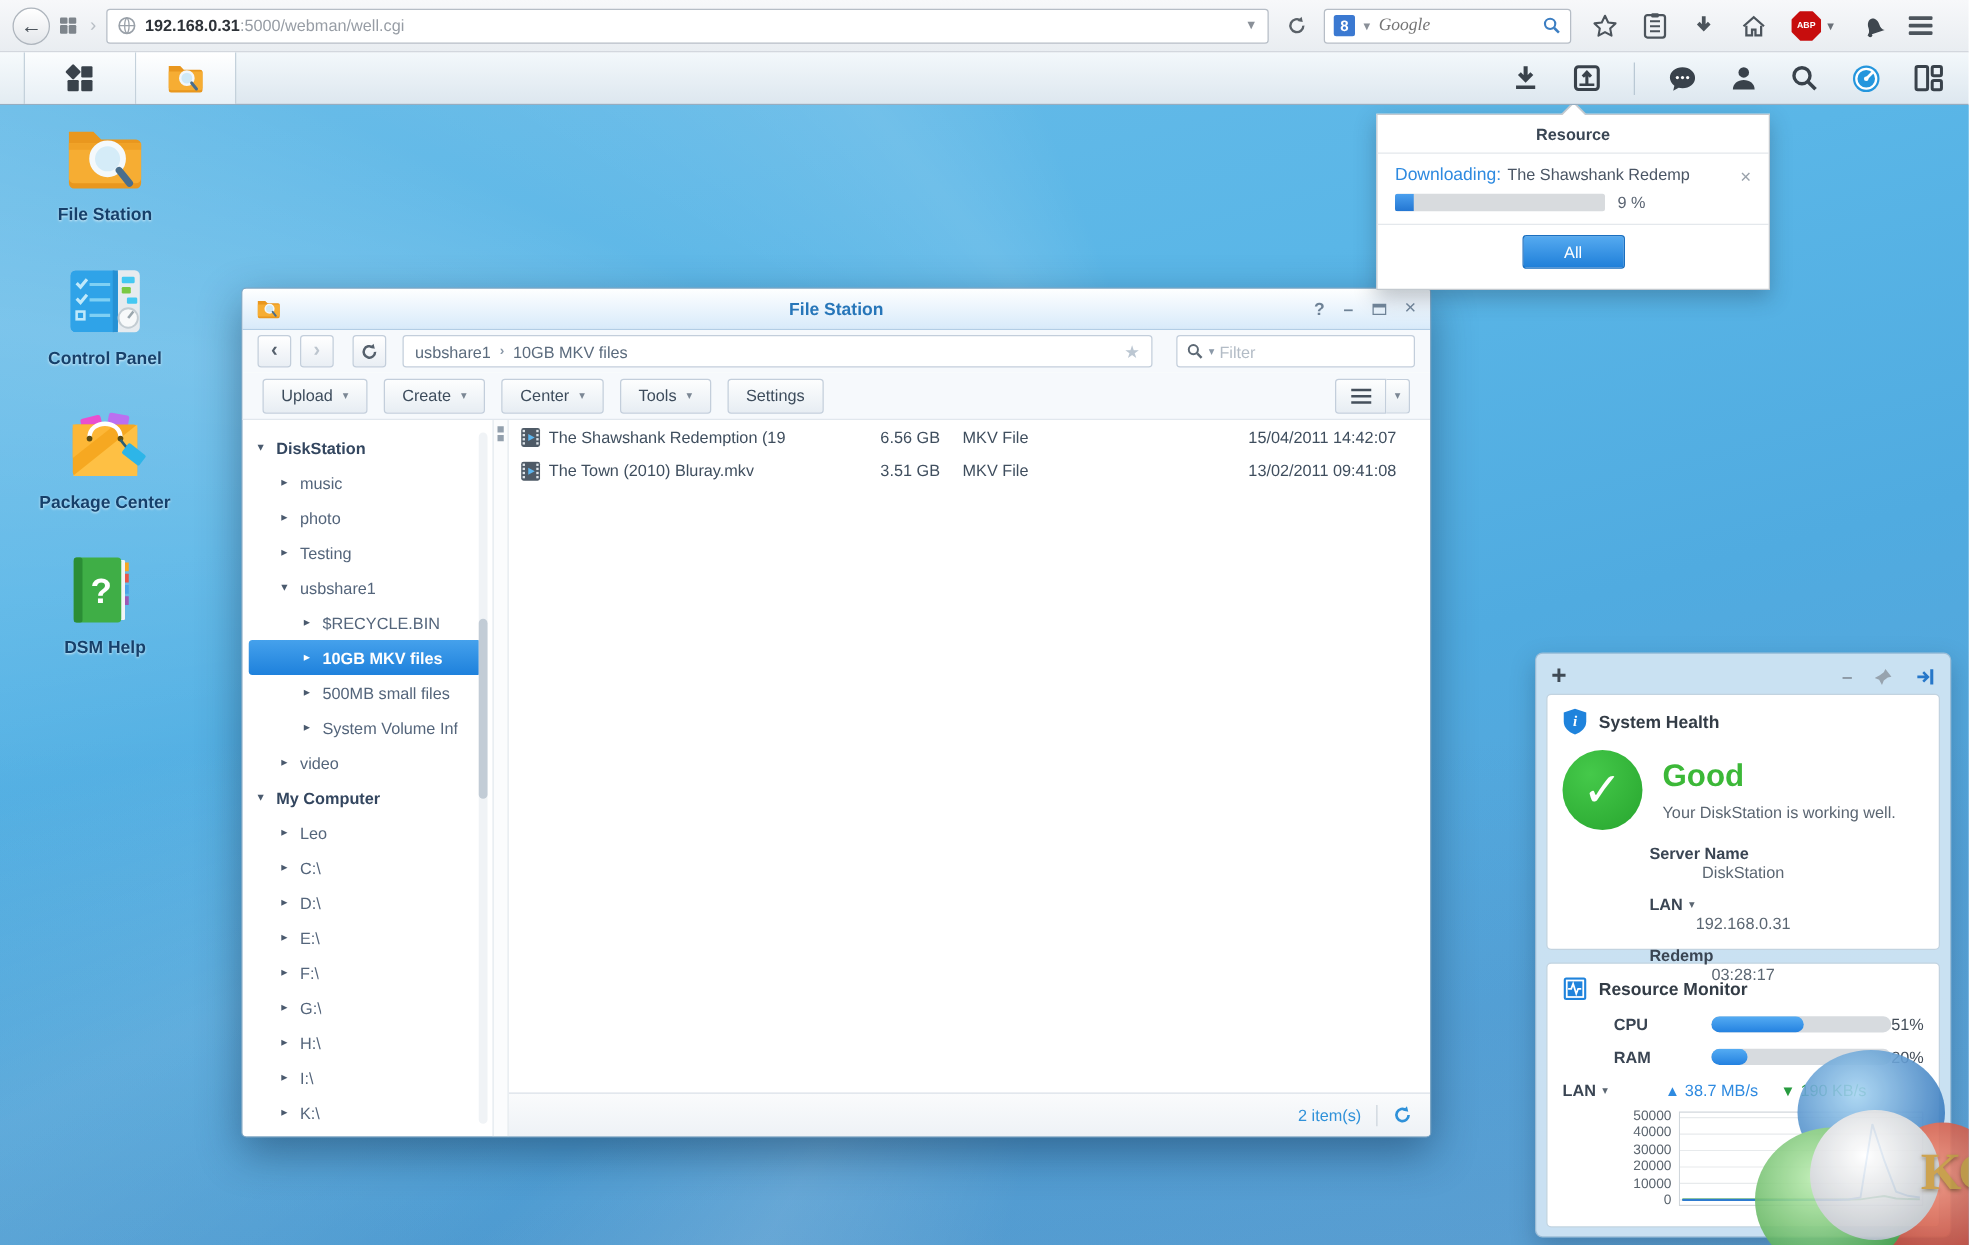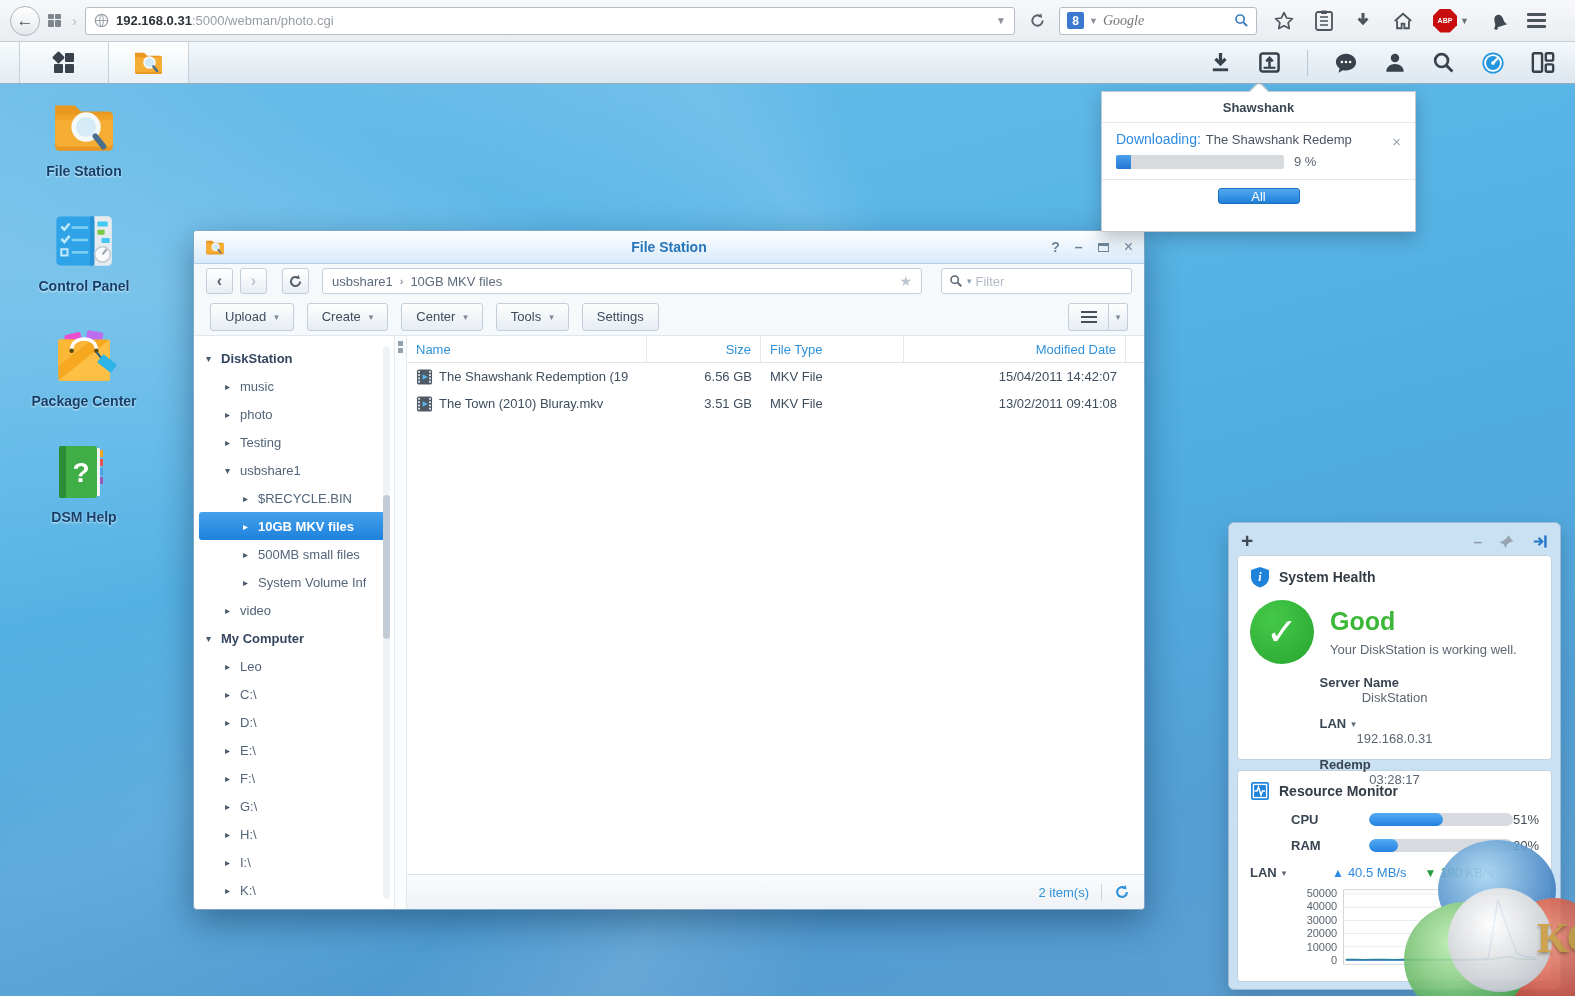--- a/index.html
+++ b/index.html
@@ -76,21 +76,21 @@
   .dpop .body { padding:8px 14px 10px; border-bottom:1px solid #e4e8ec; position:relative; }
   .dpop .line1 { display:flex; align-items:flex-end; gap:5px; font-size:13px; }
   .dpop .dl { color:#2e8ae0; font-size:14px; }
   .dpop .fn { color:#4a5564; white-space:nowrap; overflow:hidden; flex:1; }
   .dpop .x { color:#9aa2ab; font-size:15px; line-height:10px; }
   .dpop .prow { display:flex; align-items:center; gap:10px; margin-top:7px; }
   .dpop .ptrack { width:168px; height:14px; background:#d8dbde; border-radius:2px; overflow:hidden; }
   .dpop .pfill { height:100%; background:linear-gradient(#4ba0ef,#2376d2); }
   .dpop .pct { color:#5a6472; font-size:13px; }
   .dpop .foot { display:flex; justify-content:center; padding:8px 0; }
-  .dpop .allbtn { width:82px; height:16px; background:linear-gradient(#55aaf0,#1f7fd9); border:1px solid #1a6fc0;
+  .dpop .allbtn { width:82px; height:27px; background:linear-gradient(#55aaf0,#1f7fd9); border:1px solid #1a6fc0;
                   border-radius:3px; color:#fff; font-size:13px; display:flex; align-items:center; justify-content:center; }
 
   
   .win { position:absolute; left:193px; top:146px; width:952px; height:680px; background:#fff;
          border:1px solid #7fa6c4; border-radius:4px; box-shadow:0 12px 34px rgba(10,40,70,.45);
          display:flex; flex-direction:column; overflow:hidden; }
   .wtitle { height:33px; flex:0 0 auto; background:linear-gradient(#feffff,#d8eafa); border-bottom:1px solid #b2cde5;
             display:flex; align-items:center; padding:0 11px; position:relative; }
   .wtitle .t { position:absolute; left:0; right:0; text-align:center; color:#2776b9; font-weight:bold; font-size:14px; }
   .wctrl { margin-left:auto; display:flex; gap:15px; align-items:center; color:#6e8296; font-size:14px; z-index:1; }
@@ -226,21 +226,21 @@
       <span></span>
       <span></span>
       <span></span>
     </div>
   <span class="bsep">›</span>
   <div class="urlbar">
     <svg width="15" height="15" viewBox="0 0 16 16">
         <circle cx="8" cy="8" r="6.6" fill="none" stroke="#9aa1a9" stroke-width="1.4"></circle>
         <path d="M1.6 8h12.8 M8 1.4c2.5 2 2.5 11.2 0 13.2 M8 1.4c-2.5 2-2.5 11.2 0 13.2" fill="none" stroke="#9aa1a9" stroke-width="1.1"></path>
       </svg>
-    <span><span class="host">192.168.0.31</span><span class="path">:5000/webman/photo.cgi</span></span>
+    <span><span class="host">192.168.0.31</span><span class="path">:5000/webman/well.cgi</span></span>
     <span class="caret">▼</span>
   </div>
   <div class="flatbtn">
     <svg width="17" height="17" viewBox="0 0 18 18">
         <path d="M14.5 9a5.5 5.5 0 1 1-2.1-4.3" fill="none" stroke="#5a6168" stroke-width="2"></path>
         <path d="M13 1.5 L14 6 L9.5 5 Z" fill="#5a6168"></path>
       </svg>
   </div>
   <div class="search">
     <span class="glogo">8</span>
@@ -580,27 +580,20 @@
             <div class="thumb"></div>
           </div>
       </div>
       <div class="splitter">
           <span class="grip">
             <i></i>
             <i></i>
           </span>
         </div>
       <div class="flist">
-        <div class="fhead">
-          <div class="fh cname">Name</div>
-          <div class="fh csize">Size</div>
-          <div class="fh ctype">File Type</div>
-          <div class="fh cmod">Modified Date</div>
-          <div class="fh cpad"></div>
-        </div>
         <div class="fbody">
             <div class="frow">
               <div class="cname">
                 <svg class="film" viewBox="0 0 18 17">
                   <rect x="1" y="0.5" width="16" height="16" rx="2" fill="#4e5a66"></rect>
                   <rect x="2.2" y="2" width="2" height="2" fill="#dfe5ea"></rect>
                   <rect x="2.2" y="5.5" width="2" height="2" fill="#dfe5ea"></rect>
                   <rect x="2.2" y="9" width="2" height="2" fill="#dfe5ea"></rect>
                   <rect x="2.2" y="12.5" width="2" height="2" fill="#dfe5ea"></rect>
                   <rect x="13.8" y="2" width="2" height="2" fill="#dfe5ea"></rect>
@@ -723,21 +716,21 @@
             <span class="val">20%</span>
           </div>
         </div>
       <div class="lanrow">
         <span class="k">
             <span>LAN</span>
             <span class="caret">▾</span>
           </span>
         <span class="up">
             <span class="arr">▲</span>
-            <span>40.5 MB/s</span>
+            <span>38.7 MB/s</span>
           </span>
         <span class="down">
             <span class="arr">▼</span>
             <span>190 KB/s</span>
           </span>
       </div>
       <div class="chartrow">
         <div class="yticks" id="yticks">
             <span>50000</span>
             <span>40000</span>
@@ -757,21 +750,21 @@
             <polyline points="3.0,72.6 12.8,72.6 22.6,72.7 32.4,72.6 42.2,72.6 52.0,72.7 61.8,72.6 71.6,72.6 81.4,72.6 91.2,72.7 101.0,72.6 110.8,72.6 120.6,72.7 130.4,72.6 140.2,72.6 150.0,72.5 159.8,71.1 169.6,69.7 179.4,71.8 189.2,72.3 199.0,72.5" fill="none" stroke="#1d8a46" stroke-width="1.6"></polyline>
             <polyline points="3.0,73.0 12.8,73.0 22.6,73.0 32.4,73.0 42.2,73.0 52.0,73.0 61.8,73.0 71.6,73.0 81.4,73.0 91.2,73.0 101.0,73.0 110.8,73.0 120.6,73.0 130.4,73.0 140.2,72.6 150.0,71.0 159.8,10.4 169.6,40.4 179.4,66.2 189.2,69.6 199.0,71.0" fill="none" stroke="#2e7bd0" stroke-width="1.6"></polyline>
           </svg>
       </div>
     </div>
   </div>
 
   <div class="dpop">
     <i class="arrow"></i>
       <i class="arrow2"></i>
-    <h4>Shawshank</h4>
+    <h4>Resource</h4>
     <div class="body">
       <div class="line1">
         <span class="dl">Downloading:</span>
         <span class="fn">The Shawshank Redemp</span>
         <span class="x">×</span>
       </div>
       <div class="prow">
         <div class="ptrack">
             <div class="pfill" style="width: 9%;"></div>
           </div>

